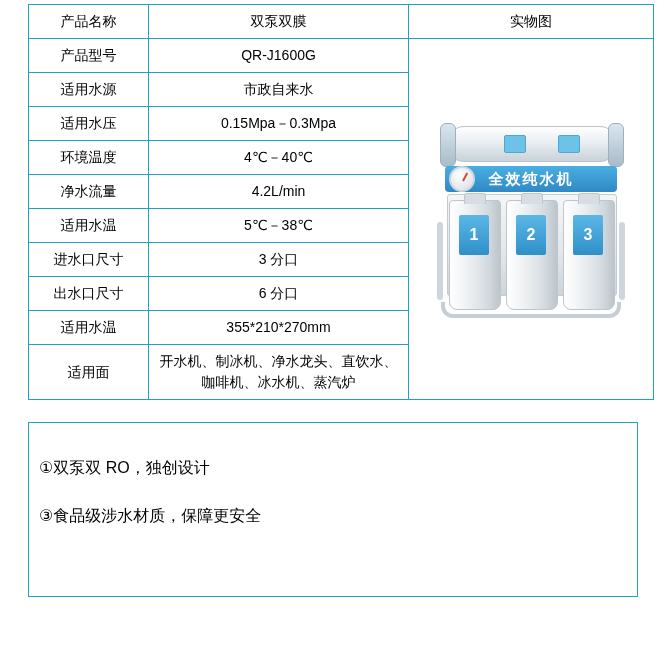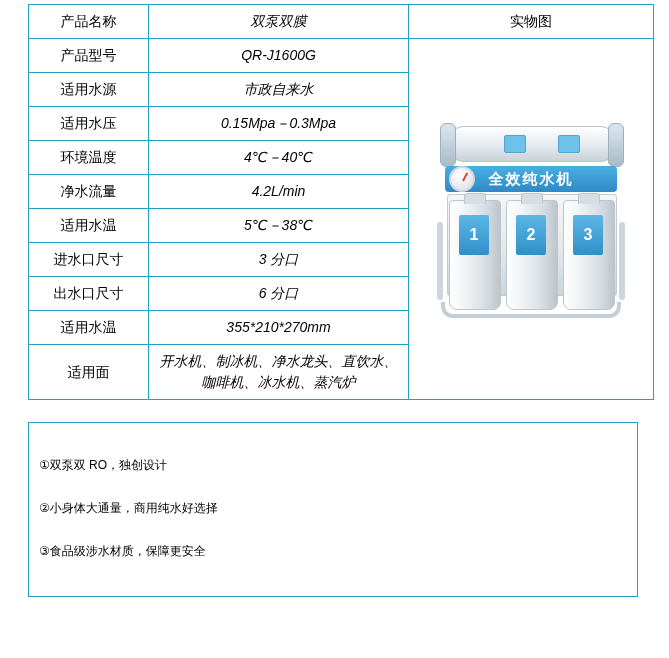--- a/index.html
+++ b/index.html
@@ -31,21 +31,20 @@
     vertical-align: middle;
     font-size: 14px;
     line-height: 1.5;
     padding: 6px 2px;
   }
   td.label {
     width: 115px;
   }
   td.value {
     width: 255px;
-    font-style: italic;
   }
   td.image-head {
     width: 240px;
     font-weight: normal;
   }
   td.applies-value {
     line-height: 1.75;
     padding: 7px 6px;
   }
   td.image-cell {
@@ -55,21 +54,21 @@
   }
   .notes-box {
     margin-top: 22px;
     border: 1px solid #21a1c4;
     width: 610px;
     height: 175px;
     box-sizing: border-box;
     padding: 34px 0 0 10px;
   }
   .note-line {
-    font-size: 12px;
+    font-size: 16px;
     line-height: 1.4;
     margin-bottom: 26px;
   }
 
   
   .product {
     position: relative;
     width: 200px;
     height: 230px;
     margin: 0 auto;
@@ -293,17 +292,16 @@
     </tr>
     <tr>
       <td class="label">适用面</td>
       <td class="value applies-value">开水机、制冰机、净水龙头、直饮水、<br>咖啡机、冰水机、蒸汽炉</td>
     </tr>
   </tbody>
     </table>
 
   <div class="notes-box">
     <div class="note-line">①双泵双 RO，独创设计</div>
-    <div class="note-line">②小身体大通量，商用纯水好选择</div>
     <div class="note-line">③食品级涉水材质，保障更安全</div>
   </div>
 
 </div>
 
 </body></html>

